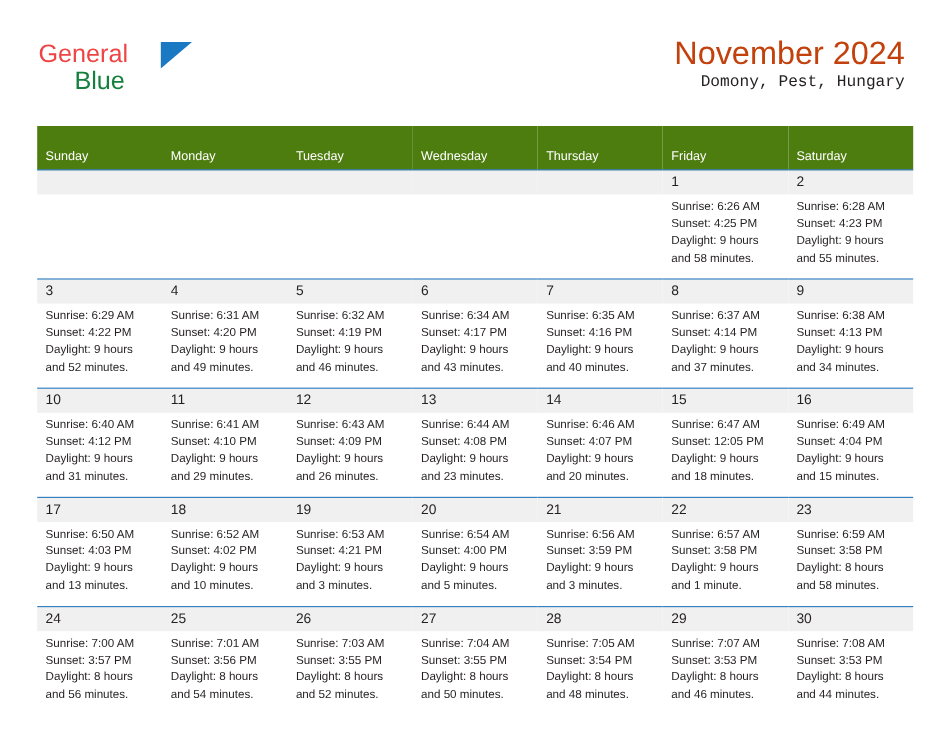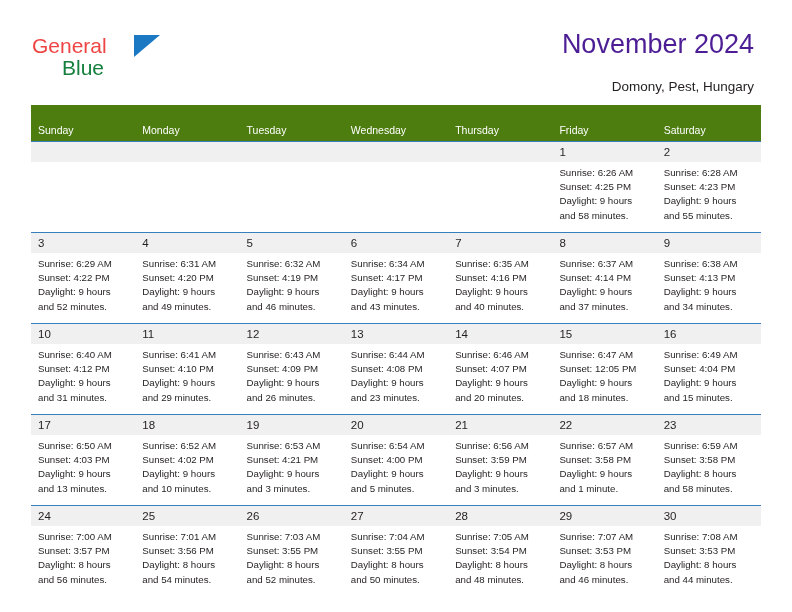--- a/index.html
+++ b/index.html
@@ -66,31 +66,32 @@
 
   .title-block {
     position: absolute;
     right: 38px;
     top: 28px;
     text-align: right;
   }
   .cal-title {
     font-size: 27px;
     font-weight: normal;
-    color: #4c1d95;
+    color: #c2410c;
     line-height: 32px;
     white-space: nowrap;
   }
   .cal-subtitle {
     font-size: 13.5px;
     font-weight: normal;
     color: #231f20;
     line-height: 20px;
-    margin-top: 17px;
+    margin-top: 0;
     white-space: nowrap;
+    font-family: Liberation Mono, monospace;
   }
 
   
   .calendar {
     position: absolute;
     left: 31px;
     top: 105px;
     width: 730px;
     border-collapse: collapse;
     table-layout: fixed;

